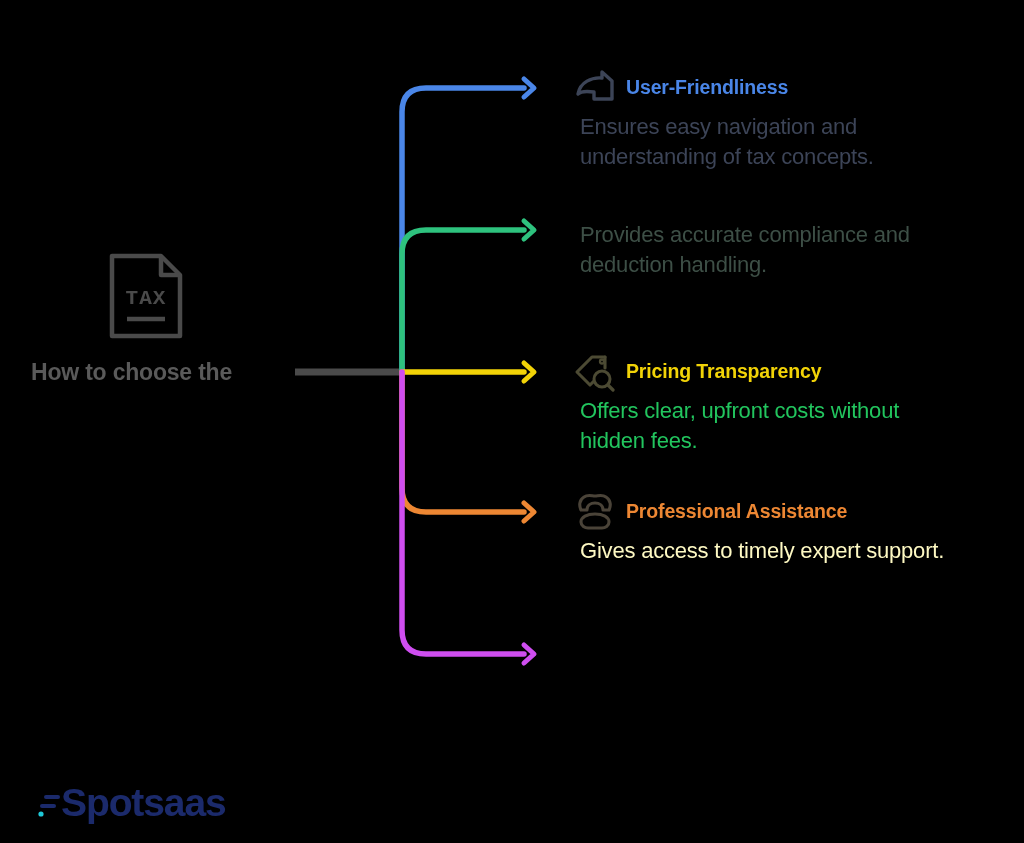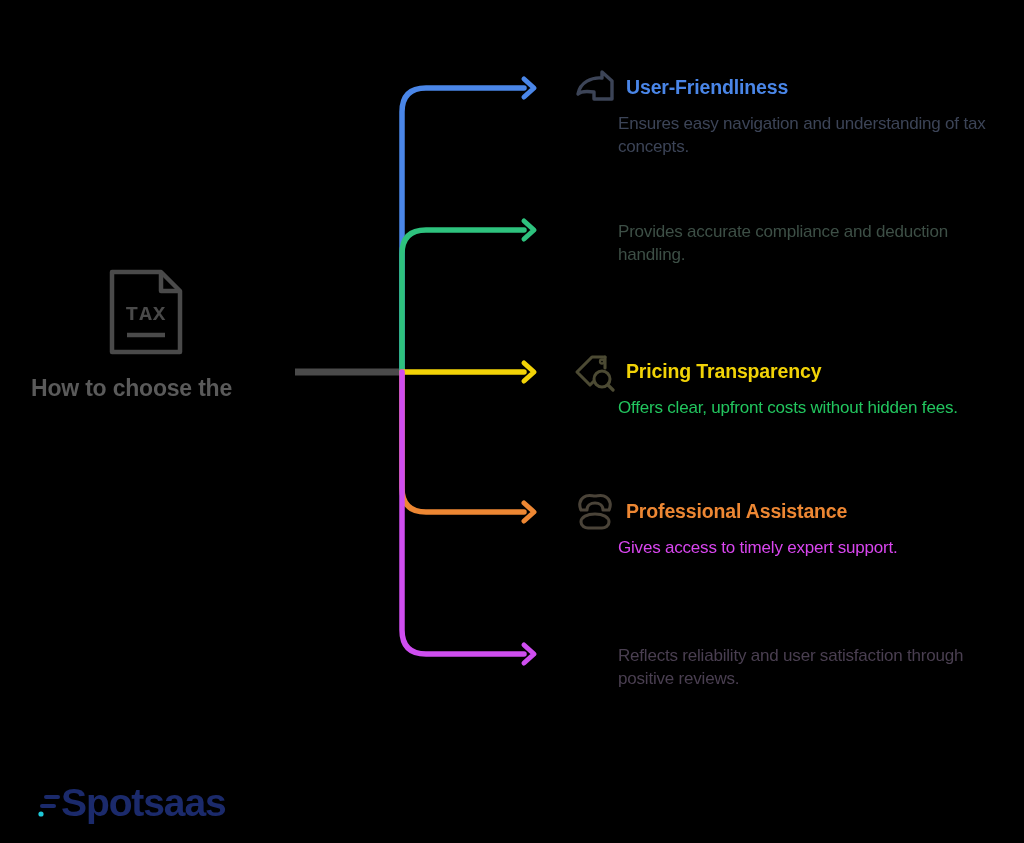--- a/index.html
+++ b/index.html
@@ -8,43 +8,43 @@
     font-family:"Liberation Sans", sans-serif;
     -webkit-font-smoothing:antialiased;
   }
   .canvas{position:absolute;inset:0;width:1024px;height:843px;}
 
   
   #wires{position:absolute;left:0;top:0;width:1024px;height:843px;}
 
   
   .root-block{
-    position:absolute;left:0;top:268px;width:292px;
+    position:absolute;left:0;top:252px;width:292px;
     display:flex;flex-direction:column;align-items:center;
   }
   .root-icon{width:78px;height:88px;display:block;}
   .root-label{
     margin-top:18px;
     font-size:23px;font-weight:bold;line-height:1.28;
     color:#5a5a5a;letter-spacing:-0.2px;
     text-align:left;width:230px;
   }
 
   
   .row{position:absolute;left:540px;width:480px;}
   .row-head{display:flex;align-items:center;height:34px;}
   .arrow-svg{width:28px;height:26px;flex:0 0 28px;margin-right:4px;}
   .row-icon{width:46px;height:40px;flex:0 0 46px;margin-right:8px;display:block;}
   .row-title{
     font-size:19.5px;font-weight:bold;letter-spacing:-0.15px;
     white-space:nowrap;line-height:1;
   }
   .row-desc{
-    margin-left:78px;margin-top:7px;
-    font-size:17px;font-weight:500;line-height:1.38;
+    margin-left:40px;margin-top:7px;
+    font-size:22px;font-weight:500;line-height:1.38;
     letter-spacing:-0.2px;max-width:372px;
   }
 
   
   .logo{position:absolute;left:38px;top:783px;display:flex;align-items:flex-end;}
   .logo-mark{width:22px;height:30px;margin-right:1px;}
   .logo-text{
     font-size:39px;font-weight:bold;letter-spacing:-1.1px;
     color:#1b2a6b;line-height:1;
   }
@@ -124,25 +124,24 @@
     <div class="row-head">
       <svg class="arrow-svg" viewBox="0 0 28 26" style="visibility: hidden;">
           <path d="M3 13 H22 M15 6 L23 13 L15 20" fill="none" stroke="#ed8733" stroke-width="3" stroke-linecap="round" stroke-linejoin="round"></path>
         </svg>
       <svg class="row-icon" viewBox="0 0 46 40">
         <path d="M9 18 C7 14 7 8 12 5 C16 2 20 4 23 4 C26 4 30 2 34 5 C39 8 39 14 37 18 L31 18 C31 13 27 11 23 11 C19 11 15 13 15 18 Z" fill="none" stroke-width="3.1" stroke-linejoin="round" stroke-linecap="round" class="ico-stroke" stroke="#4a4338"></path>
         <path d="M9 30 C9 25 15 22 23 22 C31 22 37 25 37 30 C37 34 33 36 30 36 L16 36 C13 36 9 34 9 30 Z" fill="none" stroke-width="3.1" stroke-linejoin="round" stroke-linecap="round" class="ico-stroke" stroke="#4a4338"></path>
       </svg>
       <div class="row-title" style="color: rgb(237, 135, 51);">Professional Assistance</div>
     </div>
-    <div class="row-desc" style="color: #d946ef;">Gives access to timely expert support.</div>
+    <div class="row-desc" style="color: #fef9c3;">Gives access to timely expert support.</div>
   </div>
 
   <div class="row" id="row4" style="top:637px;">
-    <div class="row-desc" style="color: rgb(74, 63, 81);">Reflects reliability and user satisfaction through positive reviews.</div>
   </div>
 
   <div class="logo">
     <svg class="logo-mark" viewBox="0 0 22 30">
       <path d="M20 5 H8" stroke="#1b2a6b" stroke-width="4" stroke-linecap="round" fill="none"></path>
       <path d="M4 14 H16" stroke="#1b2a6b" stroke-width="4" stroke-linecap="round" fill="none"></path>
       <circle cx="3" cy="22" r="2.6" fill="#1ec8d8"></circle>
     </svg>
     <div class="logo-text" style="color: rgb(27, 42, 107);">Spotsaas</div>
   </div>

